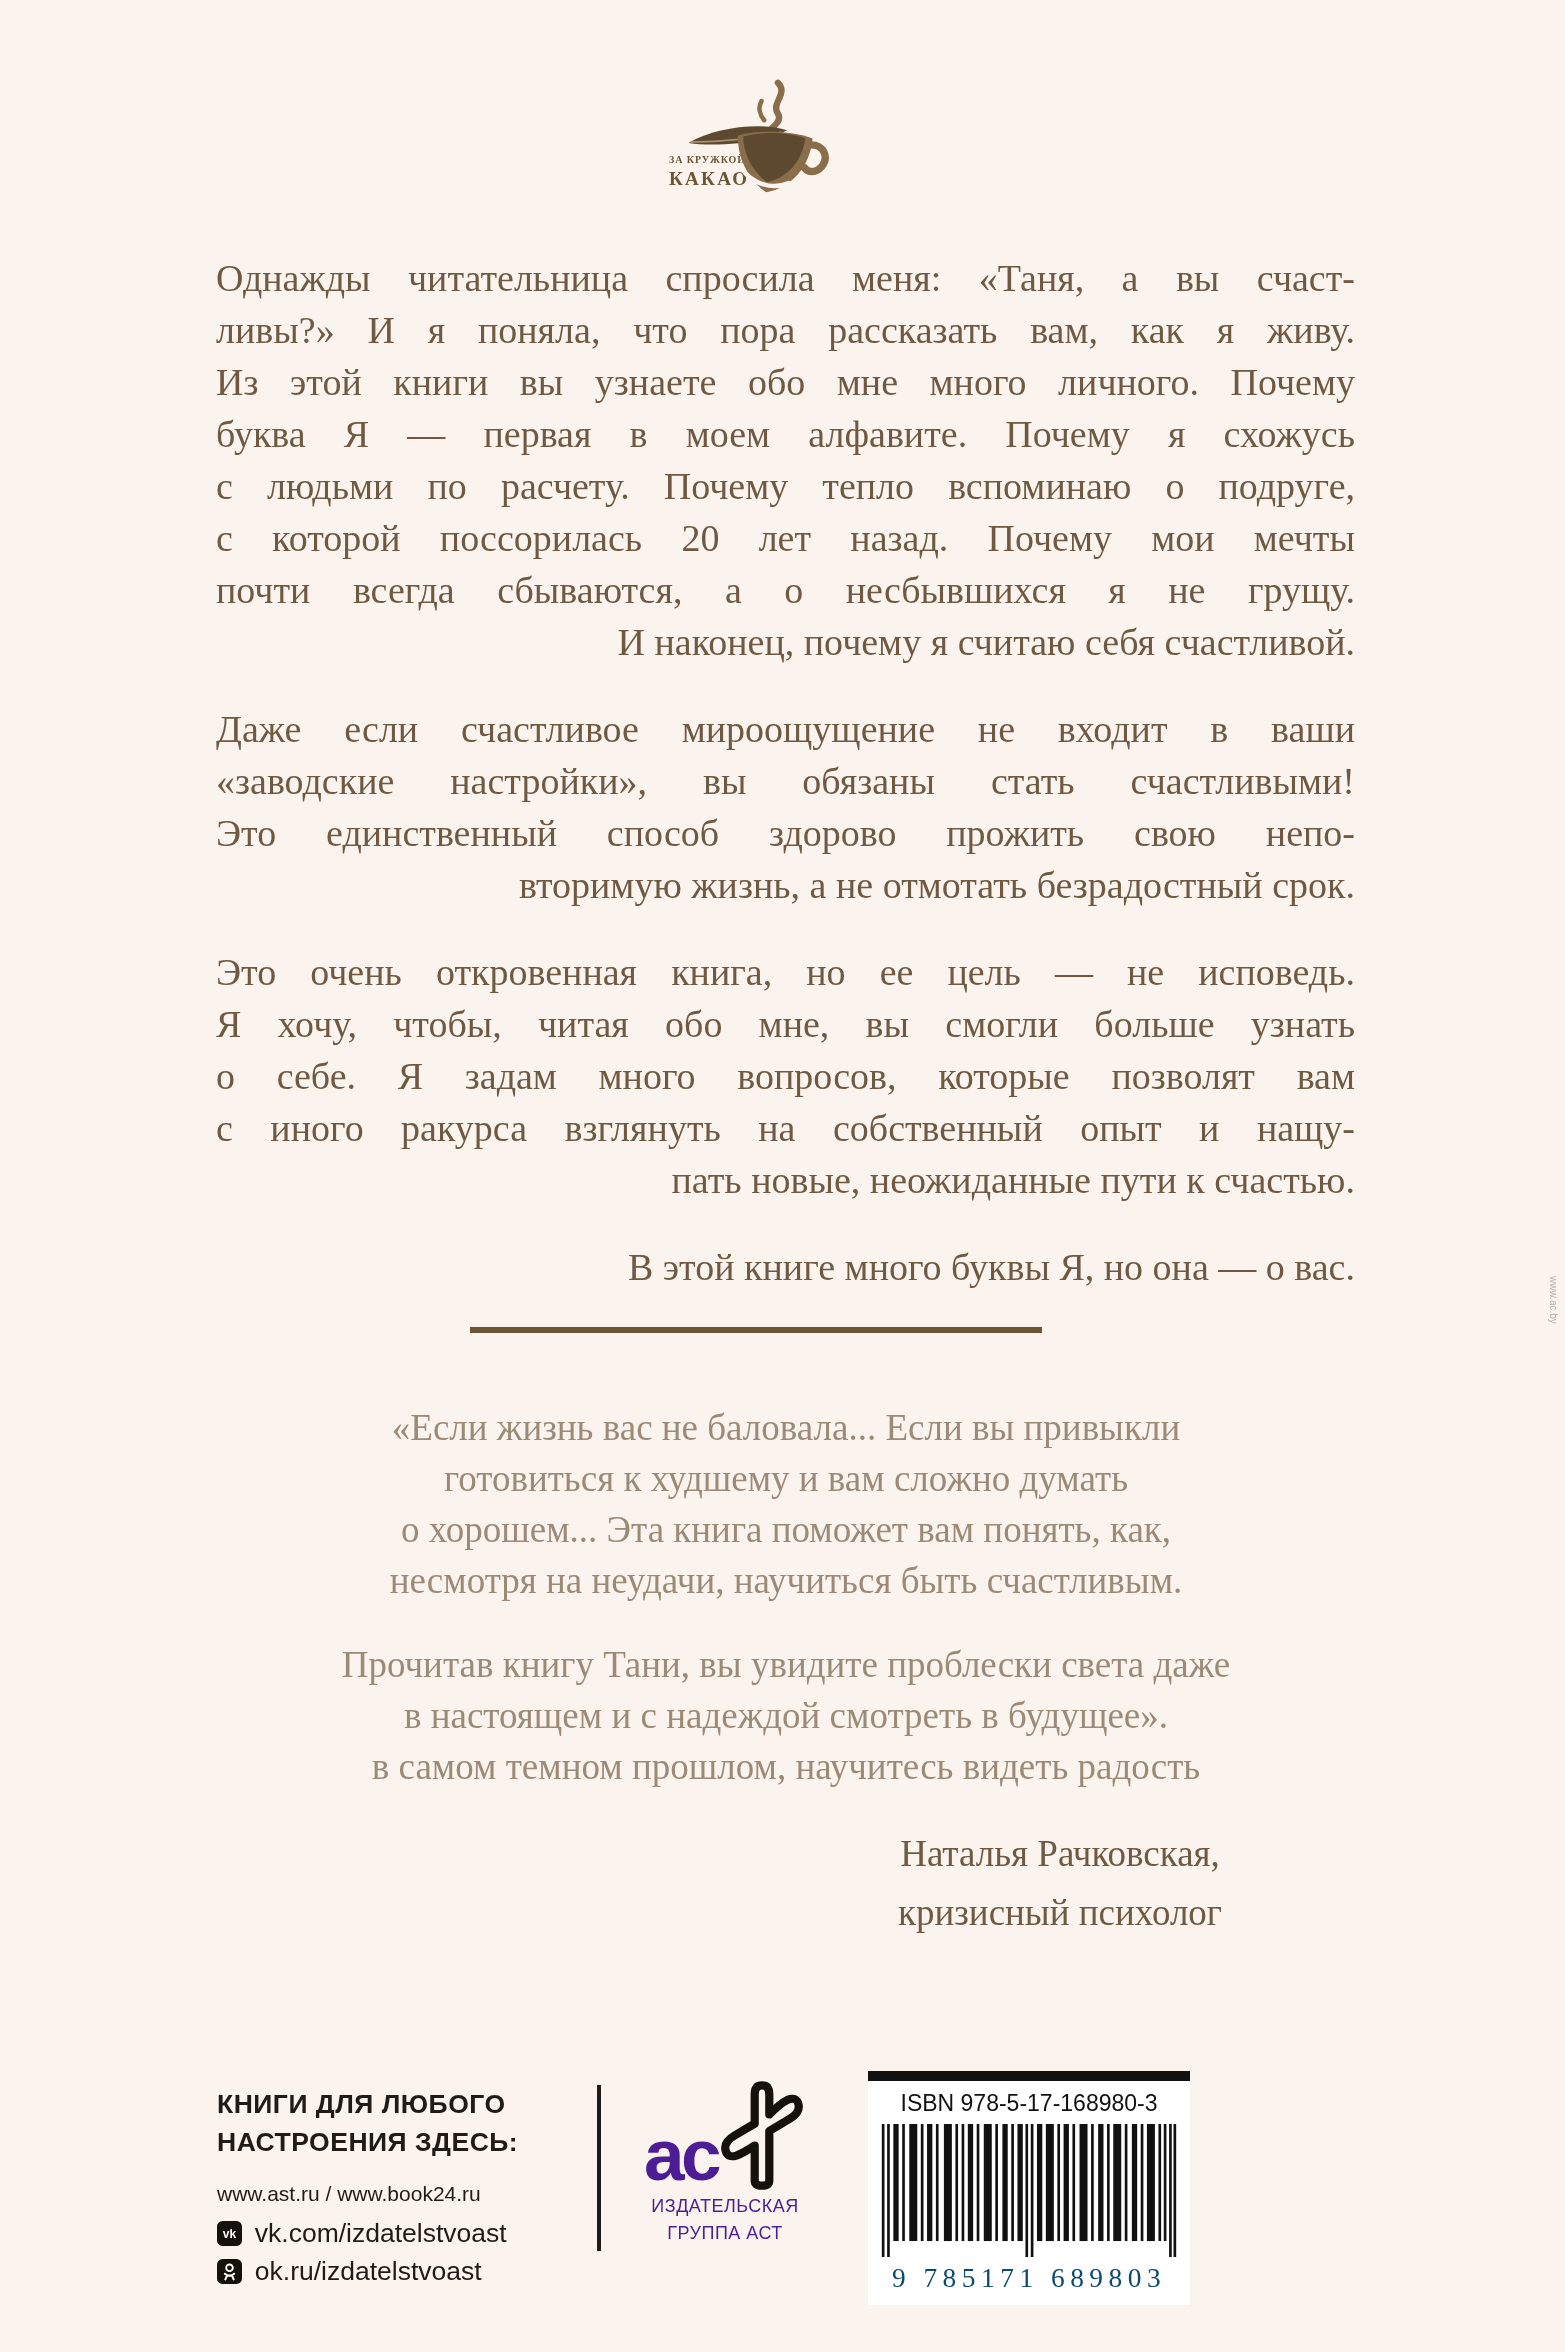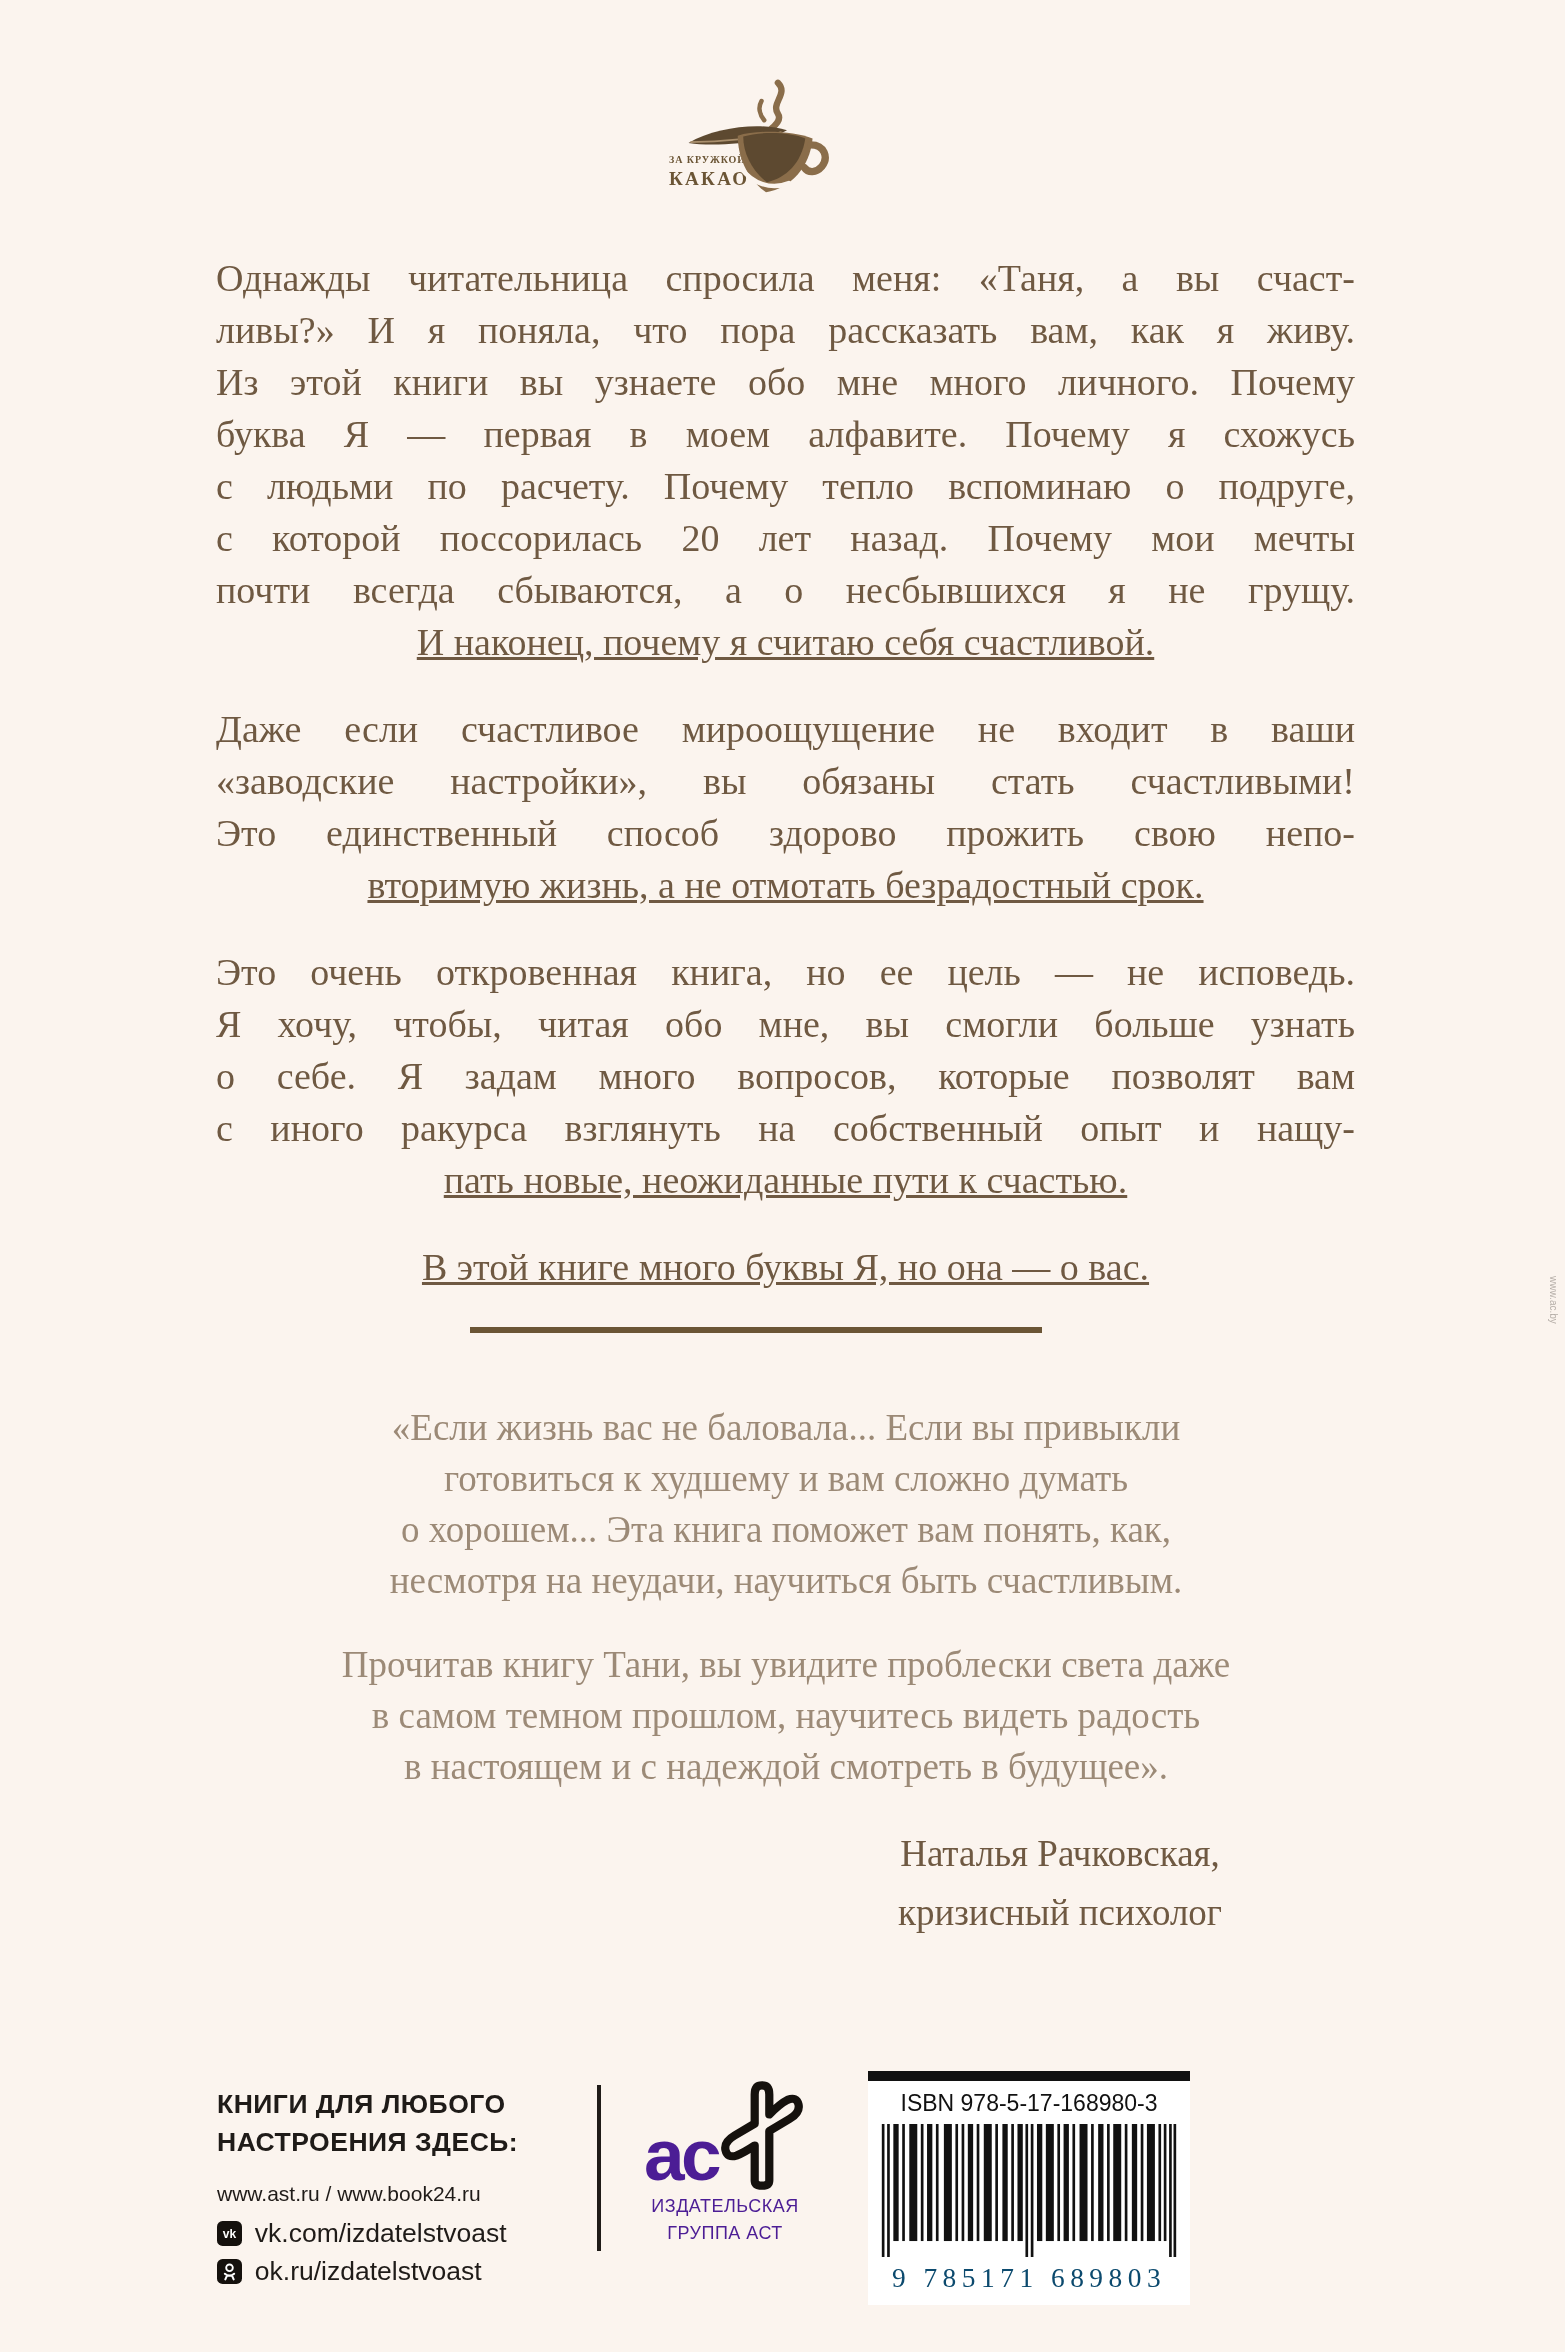--- a/index.html
+++ b/index.html
@@ -10,21 +10,21 @@
   .logo-text{position:absolute;left:669px;top:154px;width:77px;text-align:center;color:#6b5535;}
   .logo-line1{font-size:10px;font-weight:700;letter-spacing:0.9px;}
   .logo-line2{font-size:19px;font-weight:700;letter-spacing:2.3px;margin-top:2.7px;}
   .cup-svg{position:absolute;left:683px;top:79px;}
 
   
   .body-text{position:absolute;left:216px;top:252px;width:1139px;
              font-size:38px;line-height:52px;color:#6f5942;}
   .body-text .para{margin:0 0 35px 0;}
   .jline{text-align:justify;text-align-last:justify;}
-  .lline{text-align:center;text-decoration:underline;}
+  .lline{text-align:right;}
   .cline{text-align:center;}
 
   .divider{position:absolute;left:470px;top:1327px;width:572px;height:6.4px;background:#6b5535;}
 
   
   .quote{position:absolute;left:247px;top:1402px;width:1078px;
          font-size:37px;line-height:51px;color:#9c8a77;}
   .quote .para{margin:0 0 33px 0;}
 
   .signature{position:absolute;left:804px;top:1824px;width:512px;text-align:center;
@@ -107,22 +107,22 @@
 
   <div class="quote">
       <div class="para">
         <div class="cline">«Если жизнь вас не баловала... Если вы привыкли</div>
         <div class="cline">готовиться к худшему и вам сложно думать</div>
         <div class="cline">о хорошем... Эта книга поможет вам понять, как,</div>
         <div class="cline">несмотря на неудачи, научиться быть счастливым.</div>
       </div>
       <div class="para">
         <div class="cline">Прочитав книгу Тани, вы увидите проблески света даже</div>
+        <div class="cline">в настоящем и с надеждой смотреть в будущее».</div>
         <div class="cline">в самом темном прошлом,  научитесь видеть радость</div>
-        <div class="cline">в настоящем и с надеждой смотреть в будущее».</div>
       </div>
     </div>
 
   <div class="signature">
     <div>Наталья Рачковская,</div>
     <div>кризисный психолог</div>
   </div>
 
   <div class="promo">
     <div class="promo-head">КНИГИ ДЛЯ ЛЮБОГО</div>

